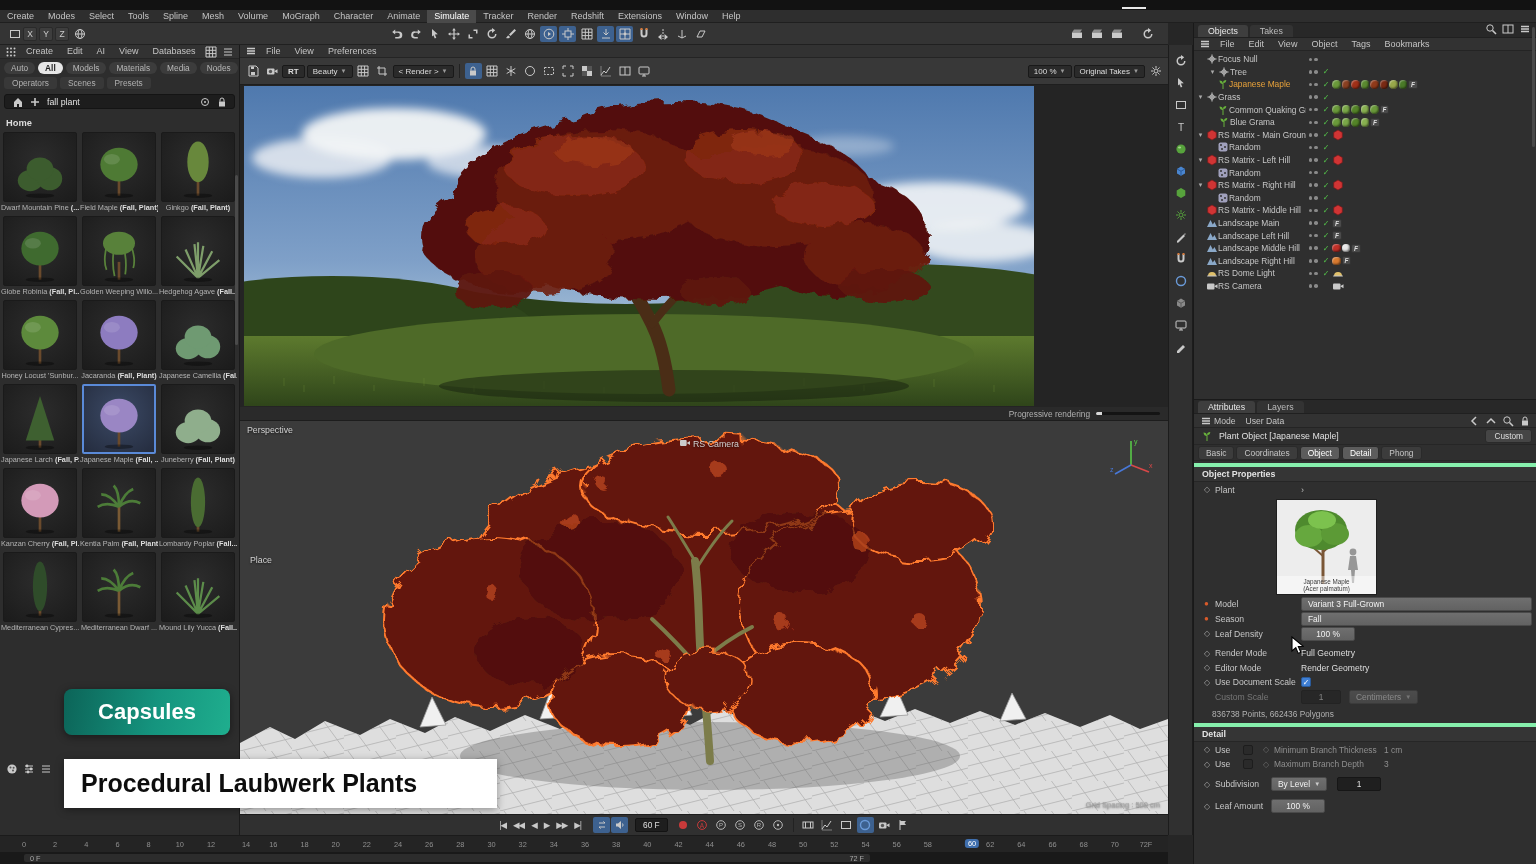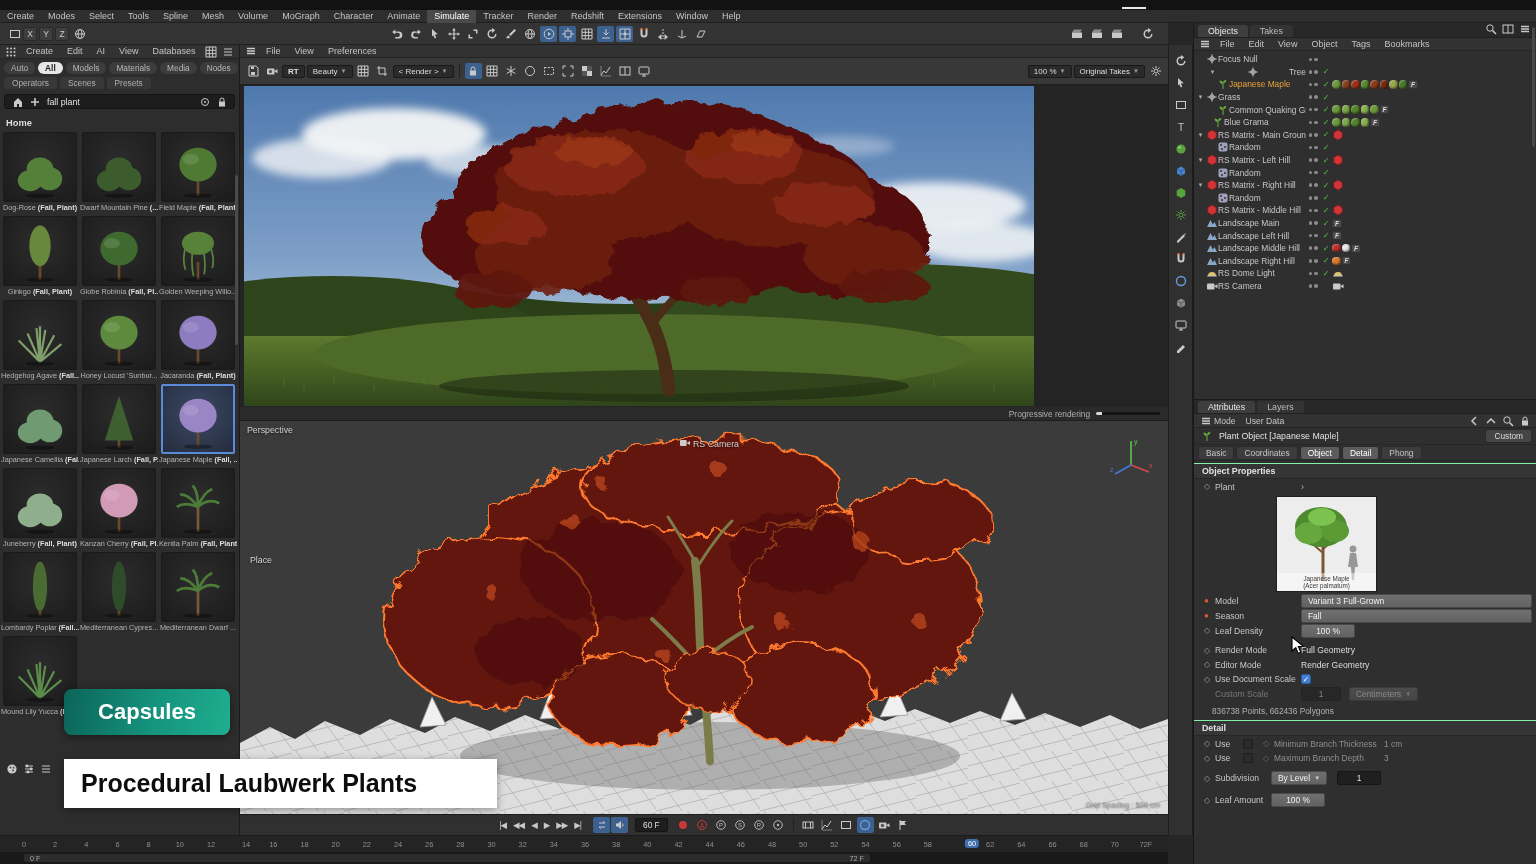--- a/index.html
+++ b/index.html
@@ -84,21 +84,21 @@
   #attrtabs{height:15px;display:flex;align-items:flex-end;background:#282828;border-top:1px solid #1a1a1a;border-bottom:1px solid #202020;padding-left:4px;}
   #attrmode{height:14px;display:flex;align-items:center;background:#323232;border-bottom:1px solid #242424;padding:0 3px;}
   #attrmode .mtxt{font-size:8.6px;color:#c6c6c6;margin-right:10px;}
   #attrmode .ticons{margin-left:auto;display:flex;}
   #attrobj{height:17px;display:flex;align-items:center;padding:0 4px;border-bottom:1px solid #262626;}
   #attrobj .otitle{font-size:8.8px;color:#e0e0e0;margin-left:4px;}
   #cbtn{margin-left:auto;background:#454545;border:1px solid #2a2a2a;border-radius:3px;font-size:8.3px;color:#ddd;padding:1px 8px;}
   #attrbtns{height:16px;display:flex;align-items:center;padding:0 4px;gap:2px;border-bottom:1px solid #262626;}
   .abtn{font-size:8.4px;color:#c6c6c6;background:#3c3c3c;border:1px solid #2a2a2a;border-radius:3px;padding:1px 7px;}
   .abtn.active{background:#5c5c5c;color:#fff;}
-  .shead{background:#353535;border-top:1px solid #86efac;border-bottom:1px solid #262626;font-weight:bold;font-size:8.8px;color:#e2e2e2;padding:2px 8px;margin-top:2px;}
+  .shead{background:#353535;border-top:4px solid #86efac;border-bottom:1px solid #262626;font-weight:bold;font-size:8.8px;color:#e2e2e2;padding:2px 8px;margin-top:2px;}
   .arow{display:flex;align-items:center;min-height:13.5px;padding-left:10px;margin:1px 0;}
   .marker{width:11px;font-size:8px;color:#9a9a9a;flex:none;}
   .marker.key{color:#d85a2a;}
   .marker.key::before{content:"●";}
   .marker.dia::before{content:"◇";}
   .alabel{font-size:8.6px;color:#c8c8c8;width:86px;flex:none;}
   .wsel{flex:1;margin-right:4px;background:linear-gradient(#6f6f6f,#626262);border:1px solid #4a4a4a;border-radius:2px;font-size:8.4px;color:#f2f2f2;padding:1px 6px;}
   .gsel{background:linear-gradient(#6f6f6f,#626262);border:1px solid #4a4a4a;border-radius:2px;font-size:8.4px;color:#f2f2f2;padding:1px 6px;display:inline-flex;gap:4px;align-items:center;}
   .gsel .dd{font-size:6px;color:#ccc;}
   .dfield{background:#1f1f1f;border:1px solid #161616;border-radius:2px;font-size:8.4px;color:#e0e0e0;padding:1px 6px;text-align:center;}
@@ -379,31 +379,20 @@
         </span>
       <span class="icon" id="ablock">
           <svg viewBox="0 0 12 12" width="12" height="12">
             <rect x="3" y="5.5" width="6" height="5" fill="#c9c9c9"></rect>
             <path d="M4 5.5V4a2 2 0 0 1 4 0v1.5" stroke="#c9c9c9" fill="none"></path>
           </svg>
         </span>
     </div>
     <div id="ab-home">Home</div>
     <div id="plantgrid">
-        <div class="tile">
-          <div class="thumb">
-            <svg viewBox="0 0 72 72" width="70" height="64">
-              <ellipse cx="25" cy="49" rx="14" ry="12" fill="#54803a"></ellipse>
-              <ellipse cx="47" cy="47" rx="14" ry="13" fill="#54803a"></ellipse>
-              <ellipse cx="36" cy="36" rx="15" ry="13" fill="#54803a"></ellipse>
-              <ellipse cx="36" cy="66" rx="16" ry="2.5" fill="#000" opacity=".35"></ellipse>
-            </svg>
-          </div>
-          <div class="tlabel"><span>Dog-Rose </span><b>(Fall, Plant)</b></div>
-        </div>
         <div class="tile">
           <div class="thumb">
             <svg viewBox="0 0 72 72" width="70" height="64">
               <ellipse cx="25" cy="49" rx="14" ry="12" fill="#3c5c2e"></ellipse>
               <ellipse cx="47" cy="47" rx="14" ry="13" fill="#3c5c2e"></ellipse>
               <ellipse cx="36" cy="36" rx="15" ry="13" fill="#3c5c2e"></ellipse>
               <ellipse cx="36" cy="66" rx="16" ry="2.5" fill="#000" opacity=".35"></ellipse>
             </svg>
           </div>
           <div class="tlabel"><span>Dwarf Mountain Pine </span><b>(...</b></div>
@@ -1150,21 +1139,21 @@
             <span class="om-nm">Focus Null</span>
           </div>
           <span class="om-dots">
             <i></i>
             <i></i>
           </span>
           <span class="om-chk"></span>
           <span class="om-tags"></span>
         </div>
         <div class="om-row">
-          <div class="om-left" style="padding-left: 14px; justify-content: space-between;">
+          <div class="om-left" style="padding-left: 14px;">
             <span class="om-caret">▾</span>
             <span class="om-ic">
               <svg viewBox="0 0 12 12" width="12" height="12">
                 <path d="M6 1.5v9M1.5 6h9" stroke="#c9c9c9"></path>
                 <circle cx="6" cy="6" r="2.2" fill="none" stroke="#c9c9c9"></circle>
               </svg>
             </span>
             <span class="om-nm">Tree</span>
           </div>
           <span class="om-dots">
@@ -1239,21 +1228,21 @@
           <span class="om-tags">
             <i class="om-sw" style="background: rgb(106, 154, 58);"></i>
             <i class="om-sw" style="background: rgb(122, 168, 72);"></i>
             <i class="om-sw" style="background: rgb(84, 132, 40);"></i>
             <i class="om-sw" style="background: rgb(136, 176, 80);"></i>
             <i class="om-sw" style="background: rgb(106, 154, 58);"></i>
             <i class="om-f">F</i>
           </span>
         </div>
         <div class="om-row">
-          <div class="om-left" style="padding-left: 8px;">
+          <div class="om-left" style="padding-left: 14px;">
             <span class="om-caret"></span>
             <span class="om-ic">
               <svg viewBox="0 0 12 12" width="12" height="12">
                 <path d="M6 11V5" stroke="#69b33c"></path>
                 <path d="M6 6C6 3.5 4.5 2.5 2.5 2.5 2.7 5 4 6 6 6zM6 4.8c0-2 1.3-2.9 3.3-2.9C9.1 4 8 5.2 6 4.8z" fill="#69b33c"></path>
               </svg>
             </span>
             <span class="om-nm">Blue Grama</span>
           </div>
           <span class="om-dots">

